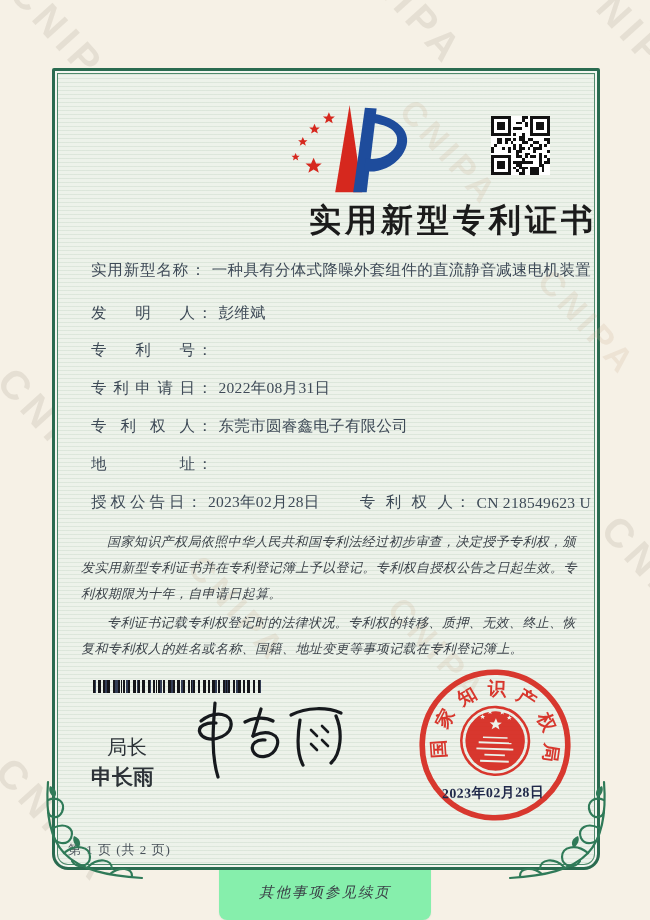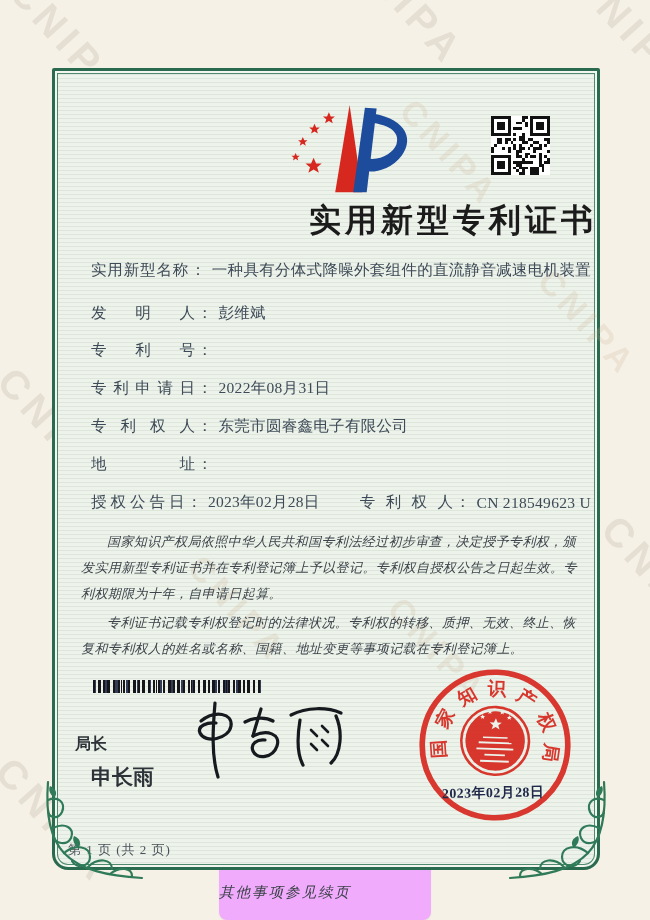--- a/index.html
+++ b/index.html
@@ -54,35 +54,35 @@
   .paras{position:absolute;left:26px;top:458px;width:498px;color:#3c434a;
          font-size:13px;line-height:26px;font-style:italic}
   .paras p{text-indent:2em;margin-bottom:3px;letter-spacing:.4px}
 
   
   .barcode{position:absolute;left:38px;top:609px;width:168px;height:13px;
            background:
              repeating-linear-gradient(90deg,#15151a 0 2px,transparent 2px 5px),
              repeating-linear-gradient(90deg,#15151a 0 1px,transparent 1px 7px),
              repeating-linear-gradient(90deg,rgba(20,30,60,.85) 0 3px,transparent 3px 11px);}
-  .officer-title{position:absolute;left:20px;top:663px;font-size:16px;font-weight:bold;
+  .officer-title{position:absolute;left:52px;top:663px;font-size:20px;font-weight:normal;
                  color:#2d3338;font-family:"Liberation Sans","DejaVu Sans",sans-serif}
   .officer-name{position:absolute;left:36px;top:692px;font-size:21px;font-weight:bold;
                 color:#2d3338;font-family:Liberation Mono, monospace}
   .signature{position:absolute;left:130px;top:626px;width:172px;height:88px}
   .seal{position:absolute;left:358px;top:592px;width:164px;height:164px;transform:rotate(2deg)}
   .page-num{position:absolute;left:13px;top:770px;width:100%;text-align:left;
             font-size:13px;color:#49525a;letter-spacing:1px}
 
   .flourish{position:absolute;width:106px;height:106px;z-index:3}
   .fl-left{left:-15px;bottom:-15px}
   .fl-right{right:-15px;bottom:-15px;transform:scaleX(-1)}
 
   .tab{position:absolute;left:219px;top:869px;width:212px;height:51px;z-index:1;
-       background:#f0abfc;border-radius:0 0 8px 8px;text-align:left;
+       background:#86efac;border-radius:0 0 8px 8px;text-align:center;
        box-shadow:0 1px 2px rgba(0,0,0,.06);
        font-size:14.5px;font-style:italic;color:#3a4147;letter-spacing:2px;
        padding-top:14px}
 </style>
 </head>
 <body>
 
 <div class="wm outer o1">CNIPA</div>
 <div class="wm outer o2">CNIPA</div>
 <div class="wm outer o3">CNIPA</div>

